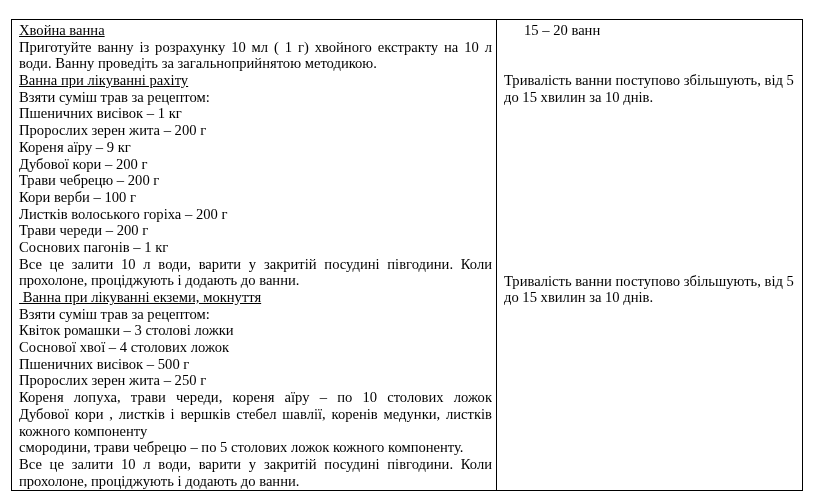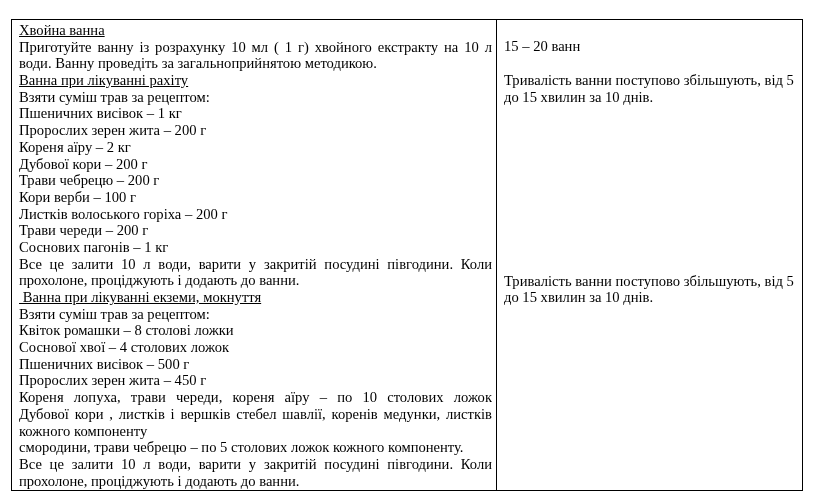--- a/index.html
+++ b/index.html
@@ -67,41 +67,41 @@
 <div class="doc">
   <div class="table">
     <div class="cell cell-left" id="left-cell">
         <div class="line heading"><span>Хвойна ванна</span></div>
         <div class="line justify"><span>Приготуйте ванну із розрахунку 10 мл ( 1 г) хвойного екстракту на 10 л</span></div>
         <div class="line plain"><span>води. Ванну проведіть за загальноприйнятою методикою.</span></div>
         <div class="line heading"><span>Ванна при лікуванні рахіту</span></div>
         <div class="line plain"><span>Взяти суміш трав за рецептом:</span></div>
         <div class="line plain"><span>Пшеничних висівок – 1 кг</span></div>
         <div class="line plain"><span>Пророслих зерен жита – 200 г</span></div>
-        <div class="line plain"><span>Кореня аїру – 2 кг</span></div>
+        <div class="line plain"><span>Кореня аїру – 9 кг</span></div>
         <div class="line plain"><span>Дубової кори – 200 г</span></div>
         <div class="line plain"><span>Трави чебрецю – 200 г</span></div>
         <div class="line plain"><span>Кори верби – 100 г</span></div>
         <div class="line plain"><span>Листків волоського горіха – 200 г</span></div>
         <div class="line plain"><span>Трави череди – 200 г</span></div>
         <div class="line plain"><span>Соснових пагонів – 1 кг</span></div>
         <div class="line justify"><span>Все це залити 10 л води, варити у закритій посудині півгодини. Коли</span></div>
         <div class="line plain"><span>прохолоне, проціджують і додають до ванни.</span></div>
         <div class="line heading"><span>&nbsp;Ванна при лікуванні екземи, мокнуття</span></div>
         <div class="line plain"><span>Взяти суміш трав за рецептом:</span></div>
-        <div class="line plain"><span>Квіток ромашки – 8 столові ложки</span></div>
+        <div class="line plain"><span>Квіток ромашки – 3 столові ложки</span></div>
         <div class="line plain"><span>Соснової хвої – 4 столових ложок</span></div>
         <div class="line plain"><span>Пшеничних висівок – 500 г</span></div>
-        <div class="line plain"><span>Пророслих зерен жита – 450 г</span></div>
+        <div class="line plain"><span>Пророслих зерен жита – 250 г</span></div>
         <div class="line justify"><span>Кореня лопуха, трави череди, кореня аїру – по 10 столових ложок</span></div>
         <div class="line justify"><span>Дубової кори , листків і вершків стебел шавлії, коренів медунки, листків</span></div>
         <div class="line plain"><span>кожного компоненту</span></div>
         <div class="line plain"><span>смородини, трави чебрецю – по 5 столових ложок кожного компоненту.</span></div>
         <div class="line justify"><span>Все це залити 10 л води, варити у закритій посудині півгодини. Коли</span></div>
         <div class="line plain"><span>прохолоне, проціджують і додають до ванни.</span></div>
       </div>
     <div class="cell cell-right" id="right-cell">
-        <div class="note" style="top: 18px;">15 – 20 ванн</div>
+        <div class="note" style="top: 2px; margin-left: 20px;">15 – 20 ванн</div>
         <div class="note" style="top: 52.1px;">Тривалість ванни поступово збільшують, від 5 до 15 хвилин за 10 днів.</div>
         <div class="note" style="top: 252.5px;">Тривалість ванни поступово збільшують, від 5 до 15 хвилин за 10 днів.</div>
       </div>
   </div>
 </div>
 
 </body></html>

